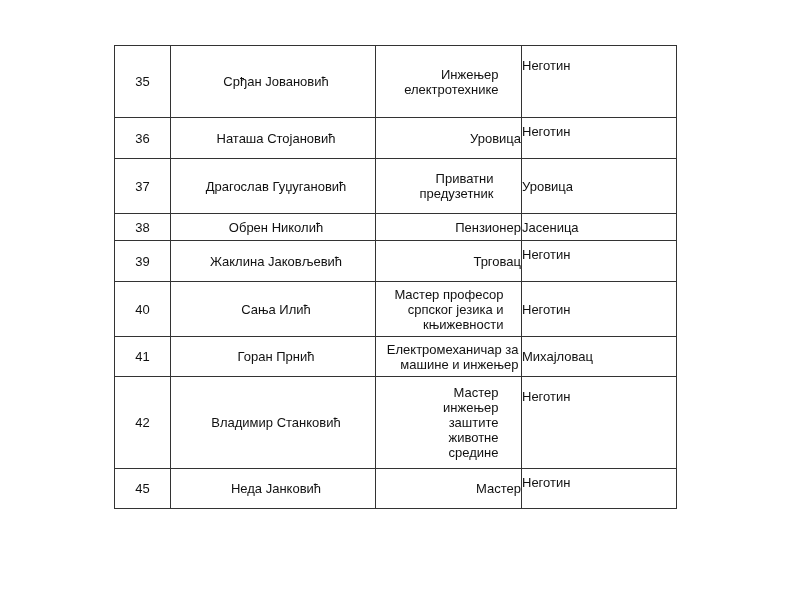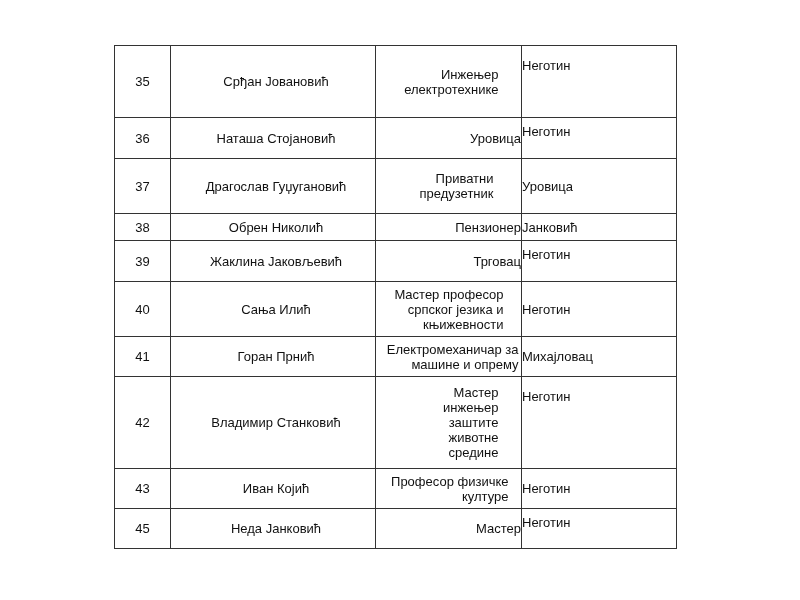--- a/index.html
+++ b/index.html
@@ -39,60 +39,52 @@
       <td class="name">Драгослав Гуџугановић</td>
       <td class="occ">
           <div style="width:90px;margin:12px auto">Приватни предузетник</div>
         </td>
       <td class="place mid">Уровица</td>
     </tr>
     <tr style="height:27px">
       <td class="num">38</td>
       <td class="name">Обрен Николић</td>
       <td class="occ">Пензионер</td>
-      <td class="place mid">Јанковић</td>
+      <td class="place mid">Јасеница</td>
     </tr>
     <tr style="height:41px">
       <td class="num">39</td>
       <td class="name">Жаклина Јаковљевић</td>
       <td class="occ">Трговац</td>
       <td class="place top2">Неготин</td>
     </tr>
     <tr style="height:55px">
       <td class="num">40</td>
       <td class="name">Сања Илић</td>
       <td class="occ">
           <div style="width:110px;margin:0 auto">Мастер професор српског језика и књижевности</div>
         </td>
       <td class="place mid">Неготин</td>
     </tr>
     <tr style="height:40px">
       <td class="num">41</td>
       <td class="name">Горан Прнић</td>
       <td class="occ">
-          <div style="width:140px;margin:0 auto">Електромеханичар за машине и опрему</div>
+          <div style="width:140px;margin:0 auto">Електромеханичар за машине и инжењер</div>
         </td>
       <td class="place" style="padding-top:4px">Михајловац</td>
     </tr>
     <tr style="height:56px">
       <td class="num">42</td>
       <td class="name">Владимир Станковић</td>
       <td class="occ">
           <div style="width:100px;margin:8px auto">Мастер инжењер заштите животне средине</div>
         </td>
       <td class="place" style="padding-top:14px">Неготин</td>
     </tr>
     <tr style="height:40px">
-      <td class="num">43</td>
-      <td class="name">Иван Којић</td>
-      <td class="occ">
-          <div style="width:120px;margin:0 auto">Професор физичке културе</div>
-        </td>
-      <td class="place" style="padding-top:4px">Неготин</td>
-    </tr>
-    <tr style="height:40px">
       <td class="num">45</td>
       <td class="name">Неда Јанковић</td>
       <td class="occ">Мастер</td>
       <td class="place top2">Неготин</td>
     </tr>
   </tbody>
 </table>
 
 </body></html>

